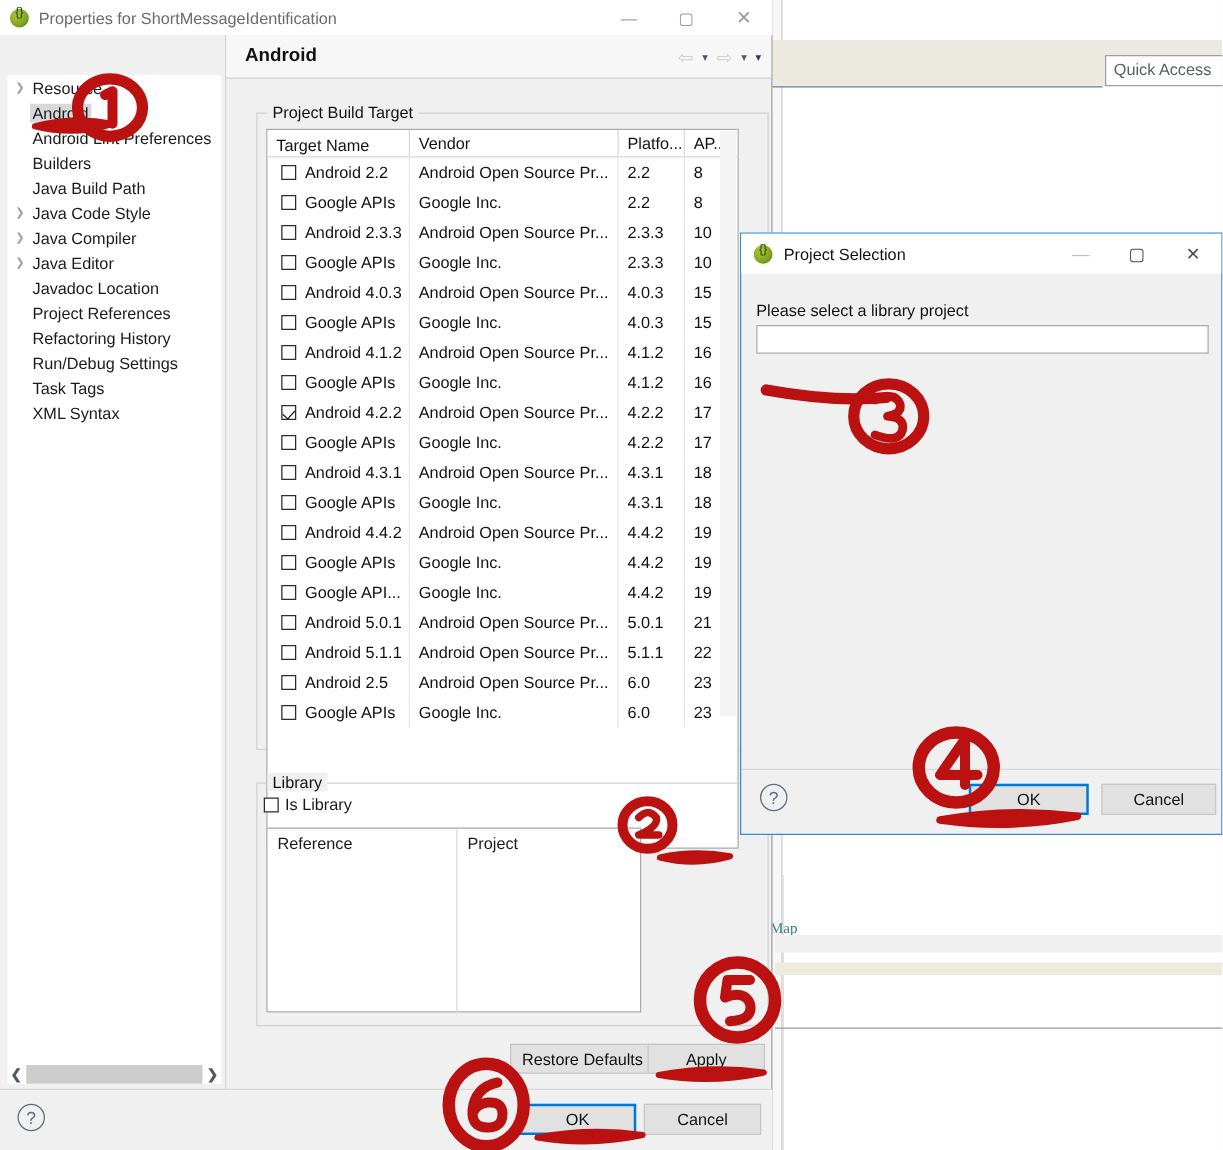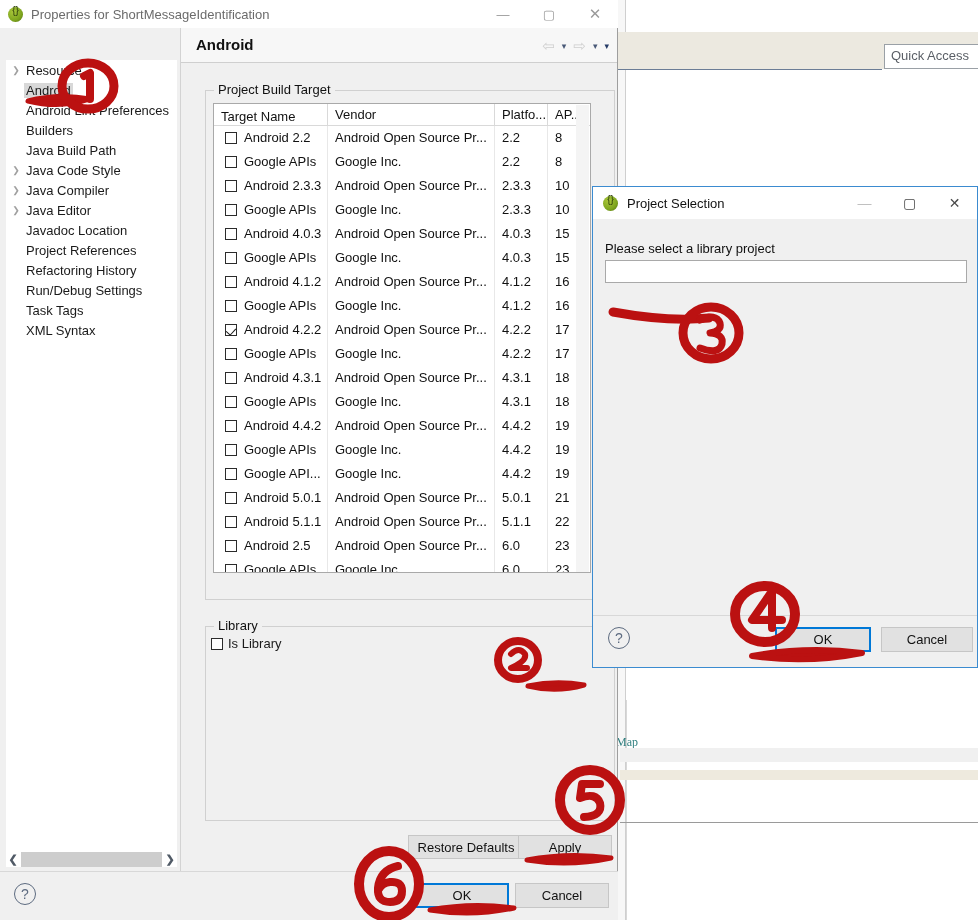--- a/index.html
+++ b/index.html
@@ -91,21 +91,21 @@
   
   .group { position:absolute; border:1px solid #d0d0d0; }
   .group > .legend {
     position:absolute; top:-9px; left:8px; background:#f0f0f0; padding:0 4px; font-size:13px; color:#111;
   }
   #grp-build { left:205px; top:90px; width:410px; height:510px; }
   #grp-lib   { left:205px; top:626px; width:410px; height:195px; }
 
   
   .tbl-wrap {
-    position:absolute; left:213px; top:103px; width:378px; height:470px;
+    position:absolute; left:213px; top:103px; width:378px; height:576px;
     background:#ffffff; border:1px solid #a9a9a9; overflow:hidden;
   }
   .tbl-head { display:flex; height:22px; border-bottom:1px solid #d9d9d9; background:#ffffff; }
   .th { font-size:13px; color:#111; padding:3px 0 0 7px; border-right:1px solid #d9d9d9; overflow:hidden; white-space:nowrap; }
   .tr { display:flex; height:24px; align-items:center; }
   .td { font-size:13px; color:#111; padding-left:7px; border-right:1px solid #e8e8e8; height:24px; line-height:24px; overflow:hidden; white-space:nowrap; }
   .c-name { width:114px; display:flex; align-items:center; }
   .c-vendor { width:167px; }
   .c-plat { width:53px; }
   .c-api { width:42px; border-right:none; }
@@ -492,20 +492,26 @@
 
     <div class="group" id="grp-lib">
       <span class="legend">Library</span>
     </div>
 
     <div class="is-lib">
       <span class="cbx2"></span>
       <span>Is Library</span>
     </div>
 
+    <div class="lib-tbl">
+      <div class="lib-head">
+        <div class="lib-th ref">Reference</div>
+        <div class="lib-th prj">Project</div>
+      </div>
+    </div>
 
 
     <div class="btn" id="btn-restore">Restore Defaults</div>
     <div class="btn" id="btn-apply">Apply</div>
 
     <div class="props-footline"></div>
     <div class="props-foot"></div>
     <div class="help-ico">?</div>
     <div class="btn primary" id="btn-ok">OK</div>
     <div class="btn" id="btn-cancel">Cancel</div>

